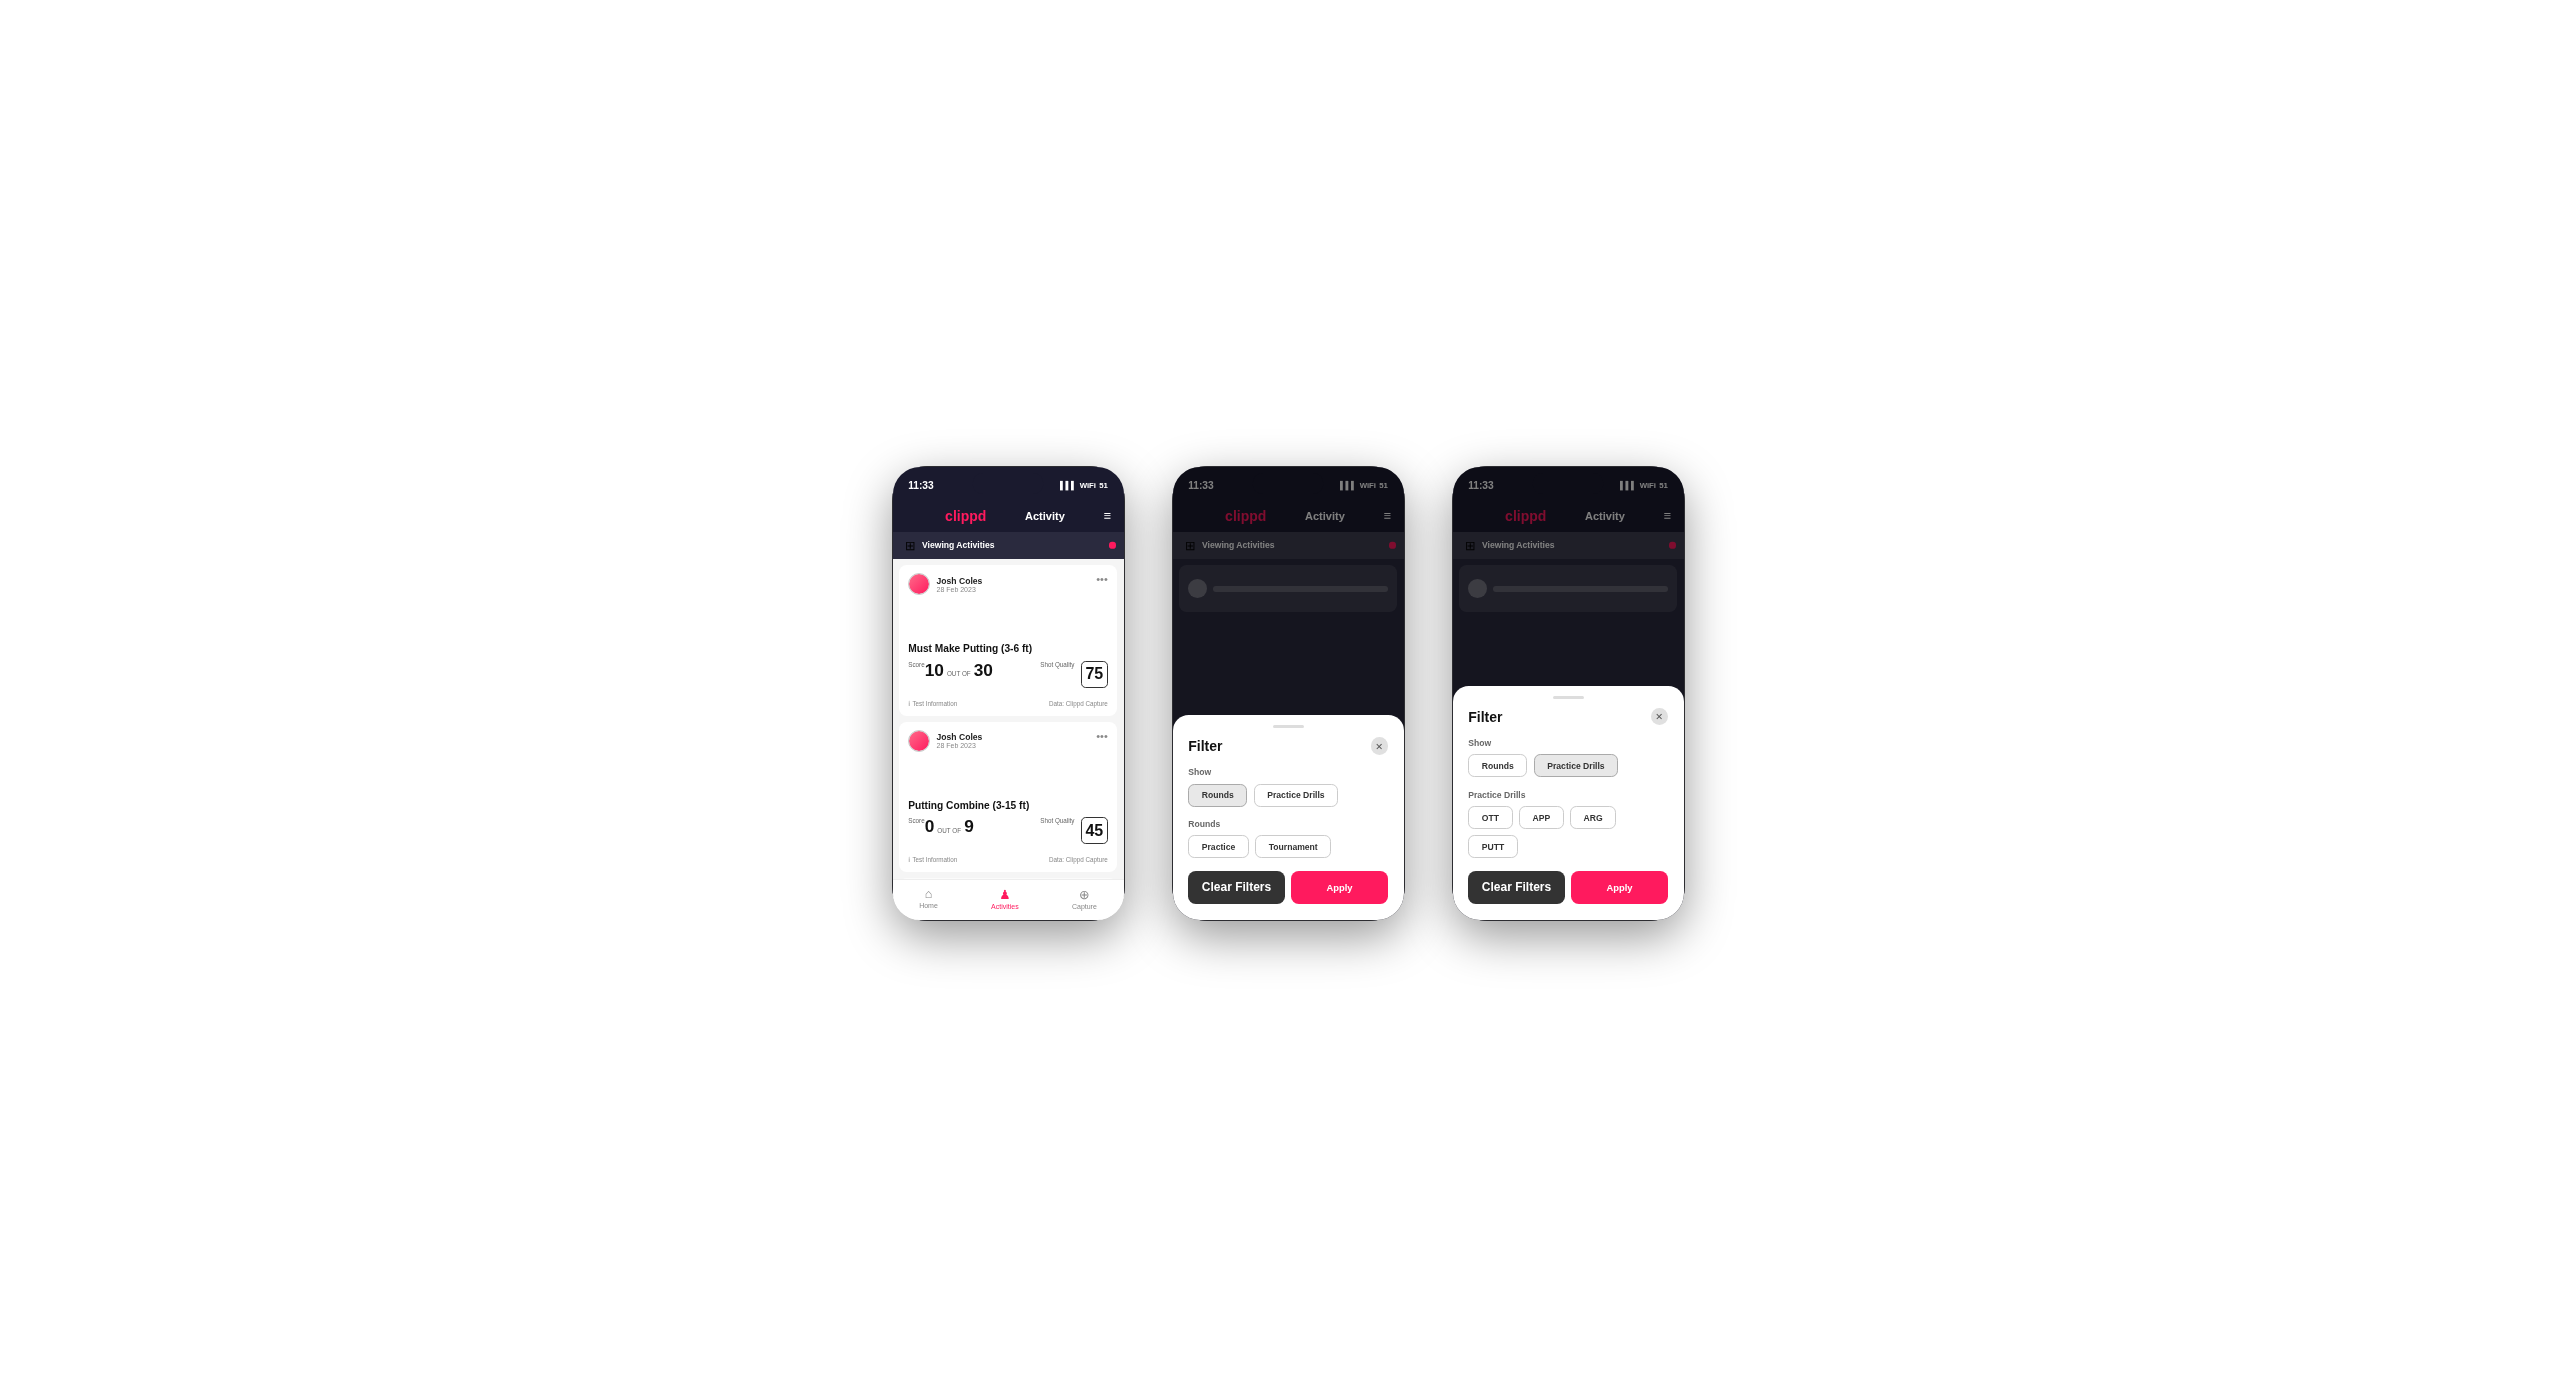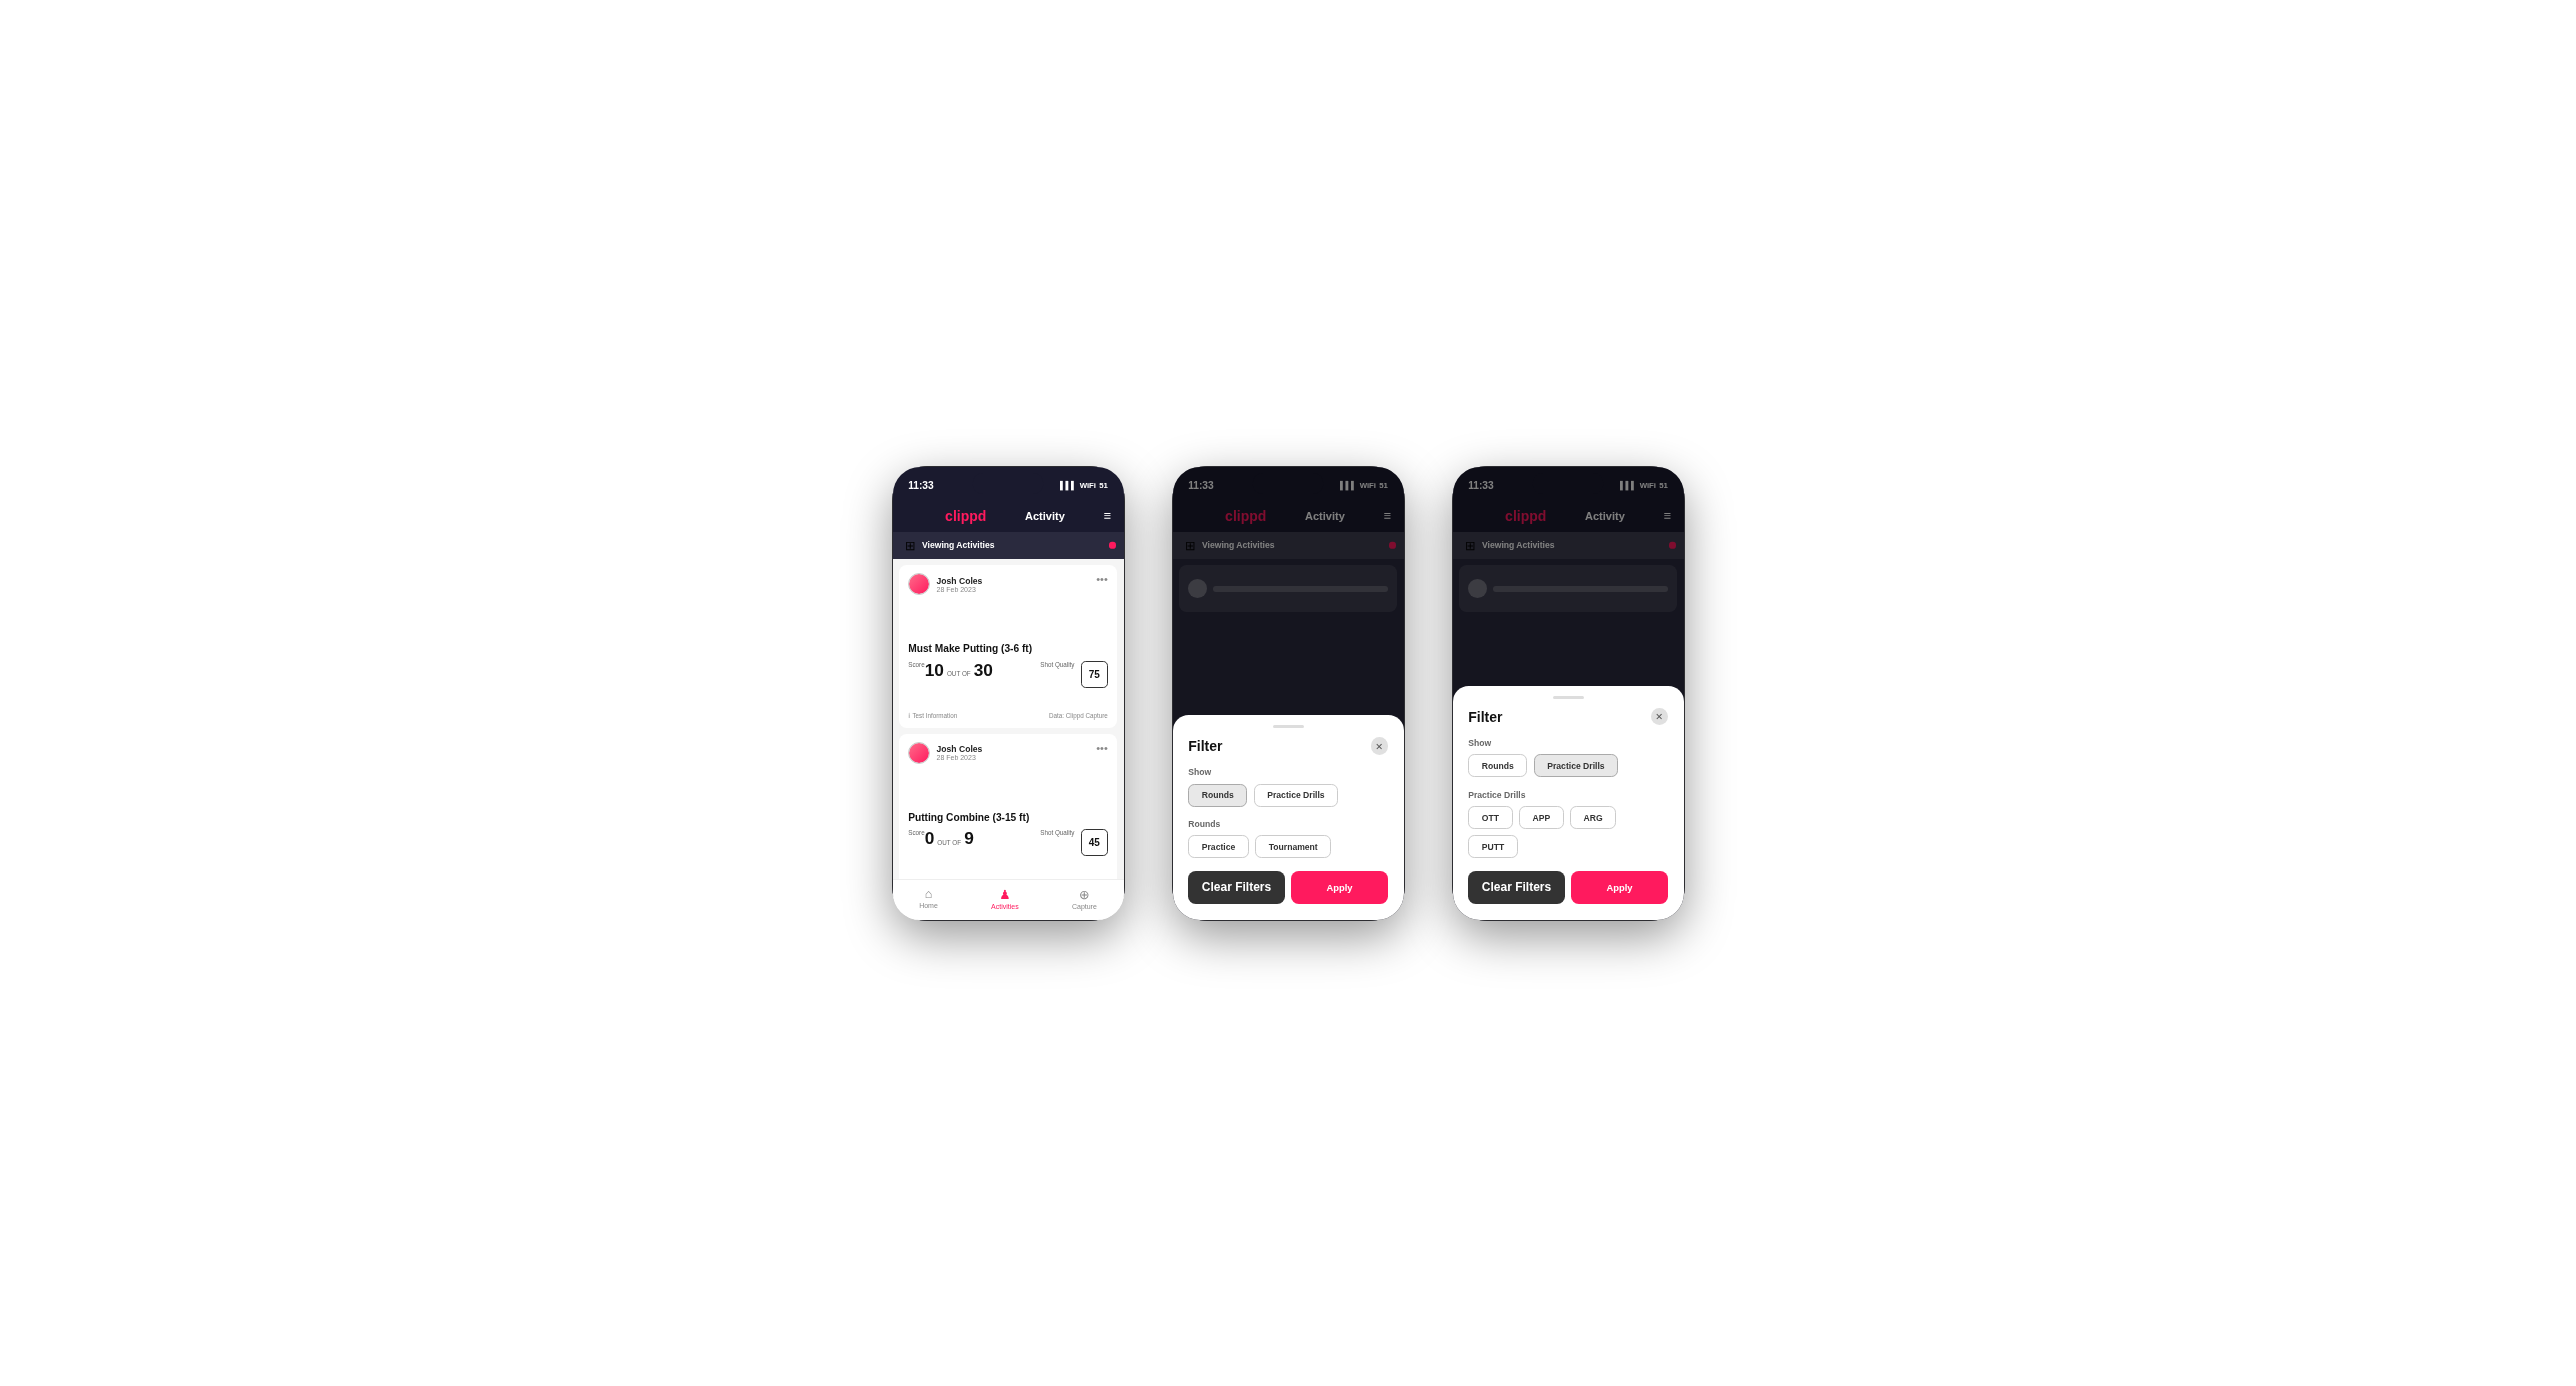--- a/index.html
+++ b/index.html
@@ -161,25 +161,25 @@
     .stat-value { font-size: 17.3px; font-weight: 800; color: #111; line-height: 1.1; }
     .out-of { font-size: 6.3px; color: #666; align-self: flex-end; margin-bottom: 2.4px; margin-left: 3.1px; margin-right: 3.1px; }
     .quality-badge {
       width: 27px;
       height: 27px;
       border: 1.6px solid #333;
       border-radius: 4.7px;
       display: flex;
       align-items: center;
       justify-content: center;
-      font-size: 10px;
+      font-size: 16px;
       font-weight: 800;
       color: #111;
       align-self: flex-end;
-      margin-bottom: 17px;
+      margin-bottom: 5px;
       margin-left: 6.3px;
     }
     .card-footer {
       display: flex;
       justify-content: space-between;
       align-items: center;
     }
     .footer-info { font-size: 6.3px; color: #888; display: flex; align-items: center; gap: 2.4px; }
     .info-icon { font-size: 7px; }
 

